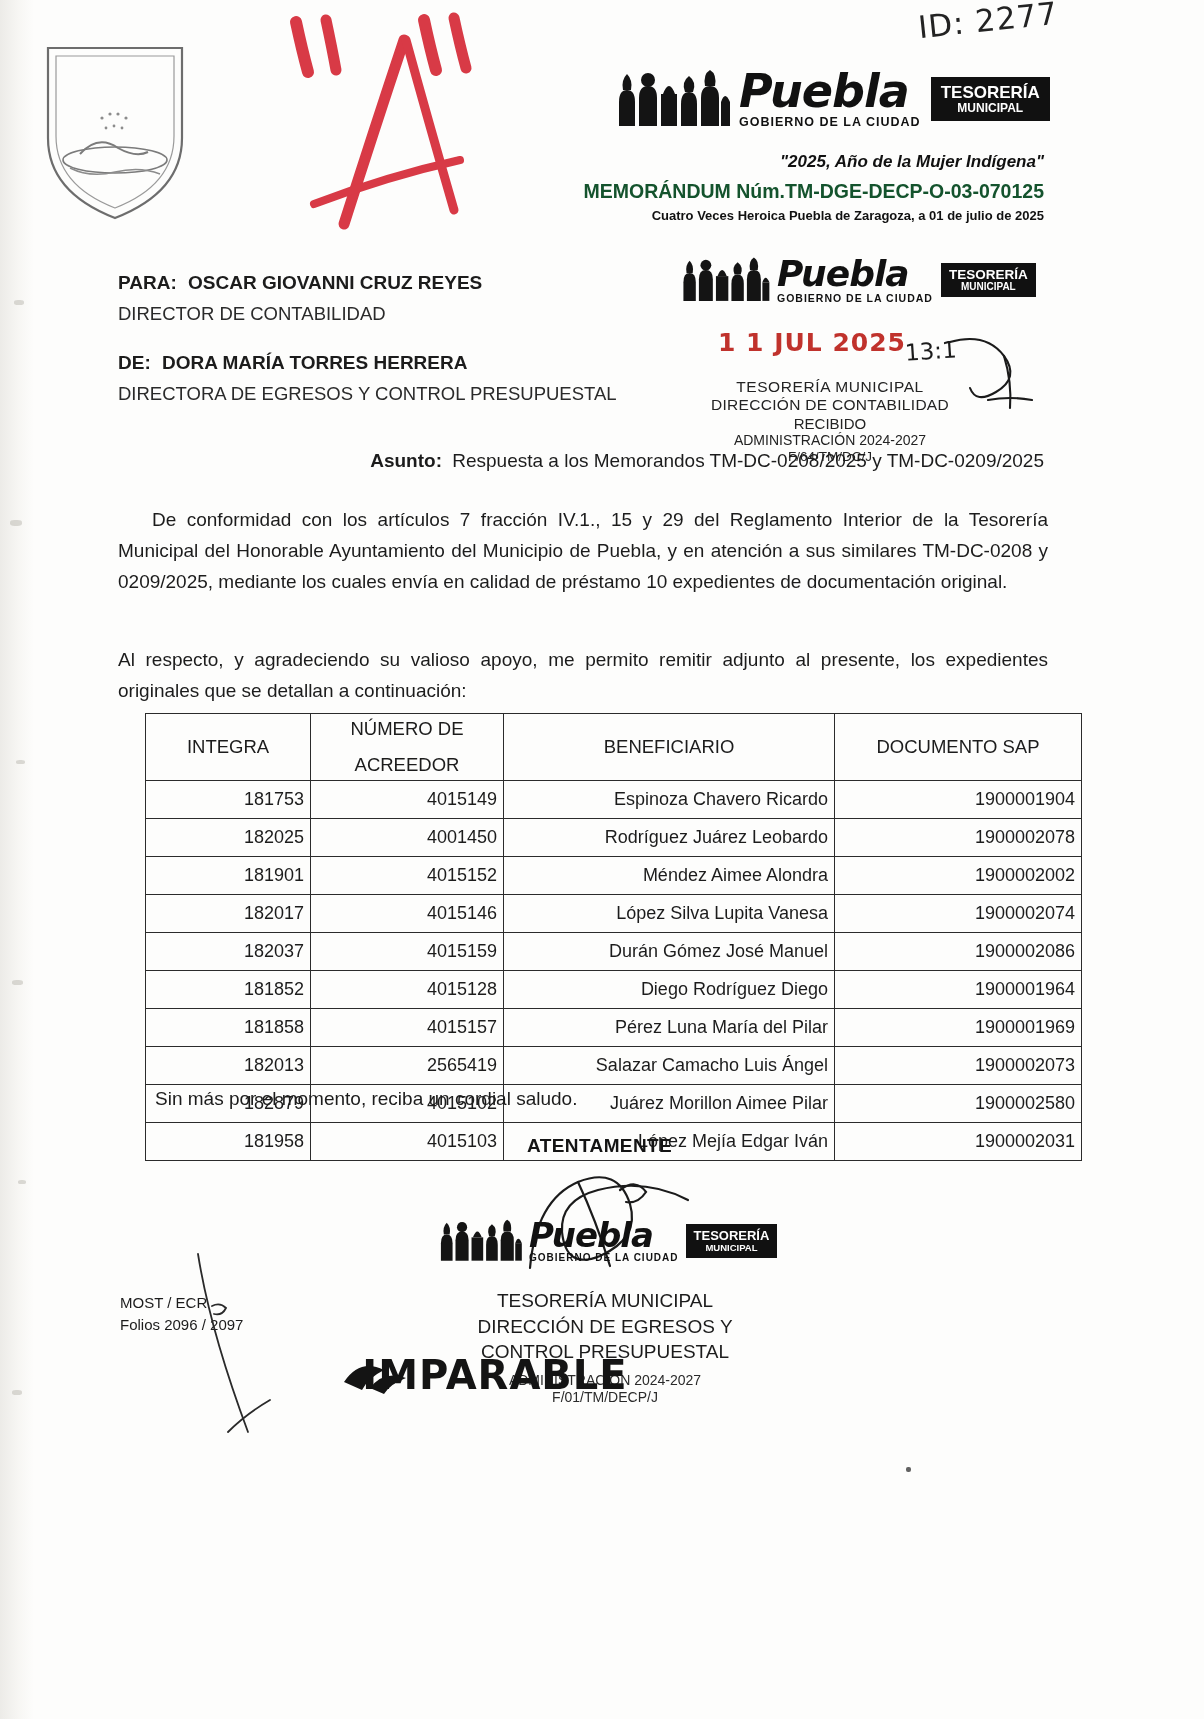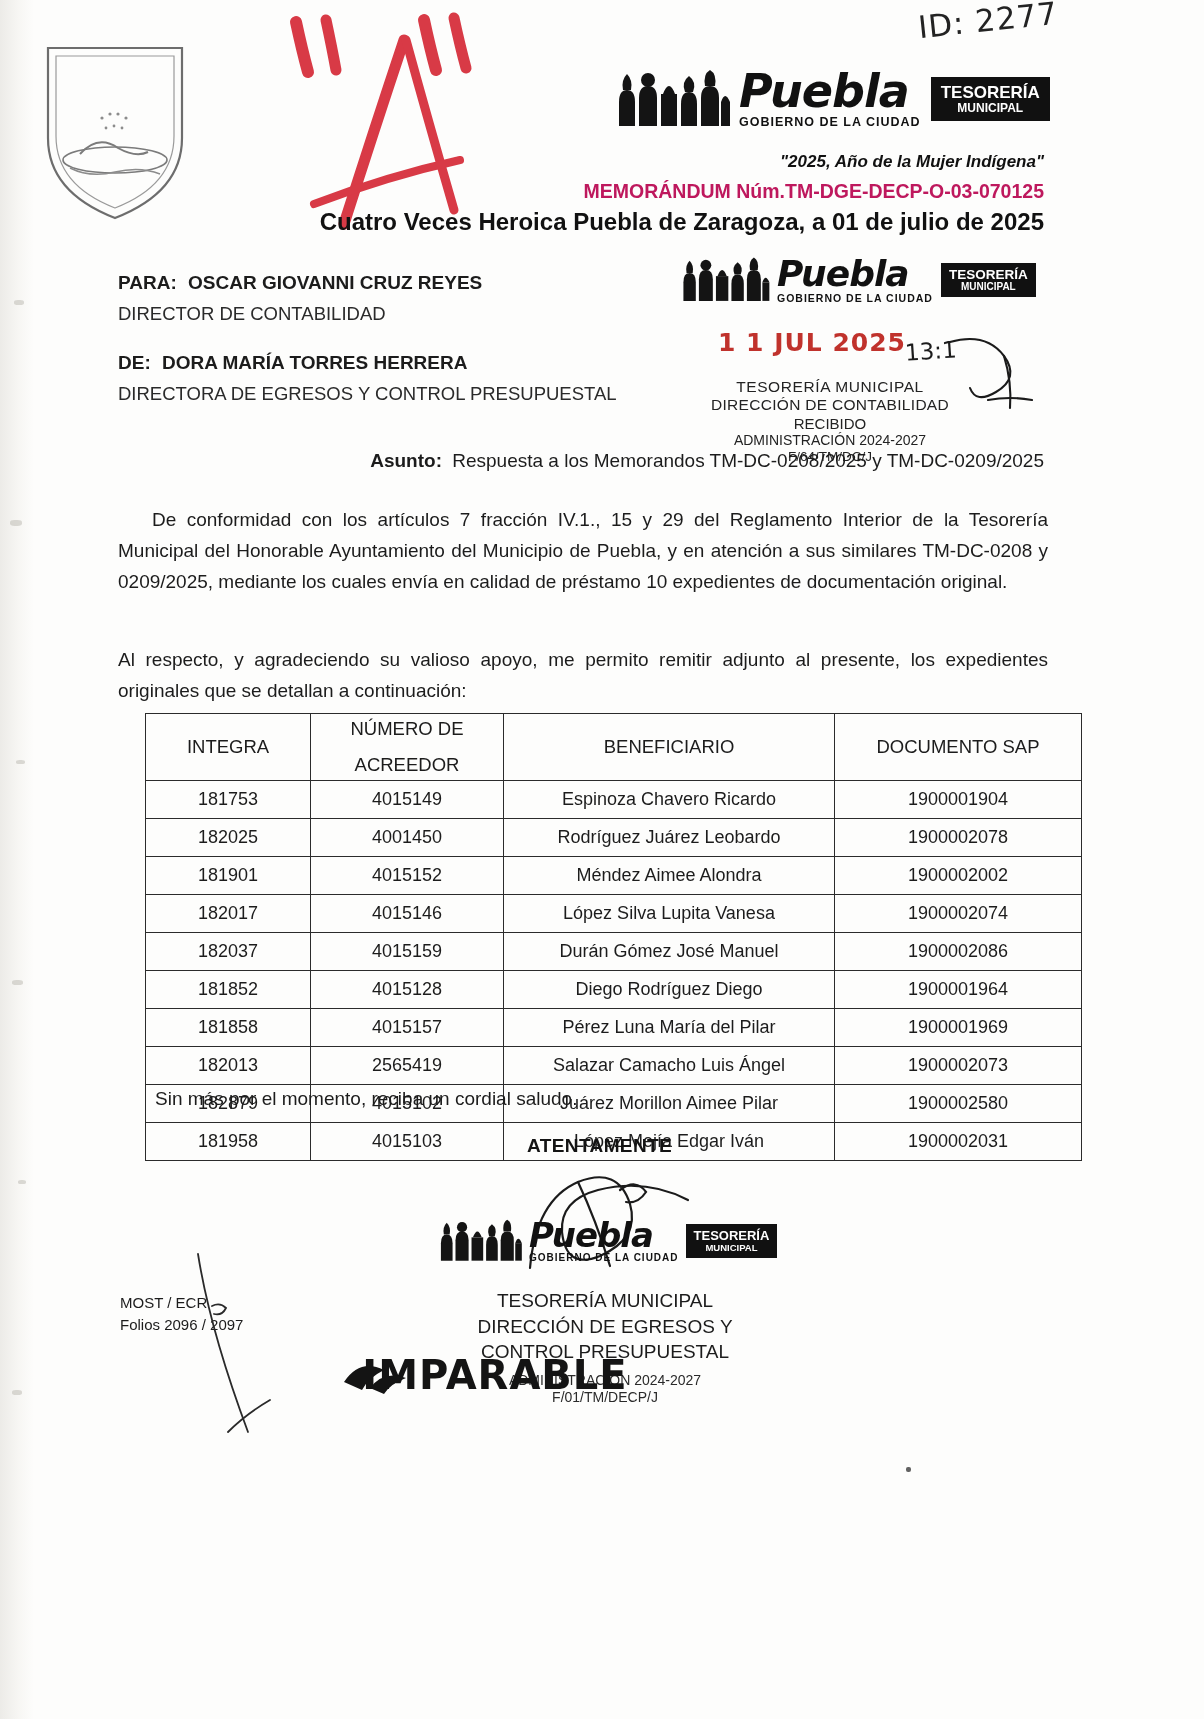--- a/index.html
+++ b/index.html
@@ -92,25 +92,25 @@
   }
   .italic-quote {
     font-style: italic;
     font-weight: bold;
     font-size: 17px;
     color: #111;
   }
   .memo-num {
     font-weight: bold;
     font-size: 19.5px;
-    color: #be185d;
+    color: #14532d;
   }
   .memo-place {
     font-weight: bold;
-    font-size: 24px;
+    font-size: 13px;
     color: #111;
   }
 
   
   .lbl {
     position: absolute;
     font-size: 19px;
     color: #1c1c1c;
   }
   .lbl b { font-weight: bold; }
@@ -175,21 +175,21 @@
     border: 1.4px solid #2b2b2b;
     text-align: center;
     padding: 4px 6px;
     font-weight: normal;
   }
   table.doc-table th {
     font-weight: normal;
     height: 54px;
     font-size: 18.5px;
   }
-  table.doc-table td { height: 29px; }
+  table.doc-table td { height: 29px; text-align: right; }
   .col-integra { width: 152px; }
   .col-acreedor { width: 180px; }
   .col-benef { width: 318px; }
   .col-sap { width: 234px; }
 
   
   .closing {
     position: absolute;
     font-size: 19px;
     color: #1c1c1c;

